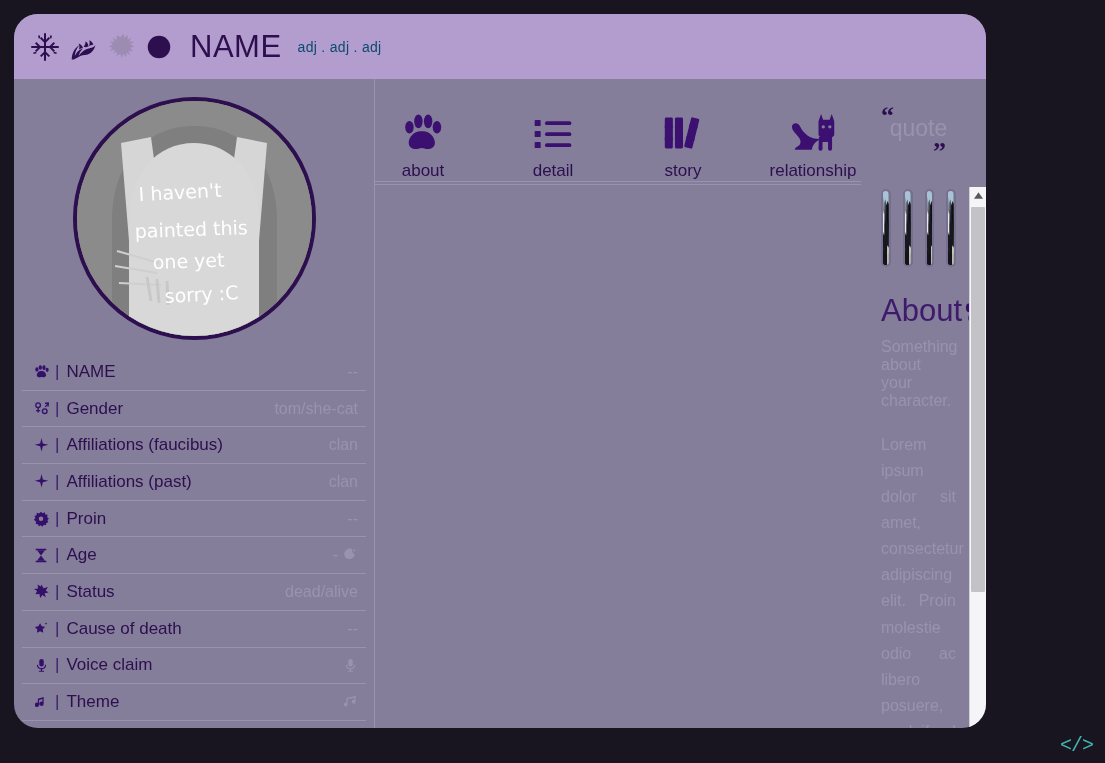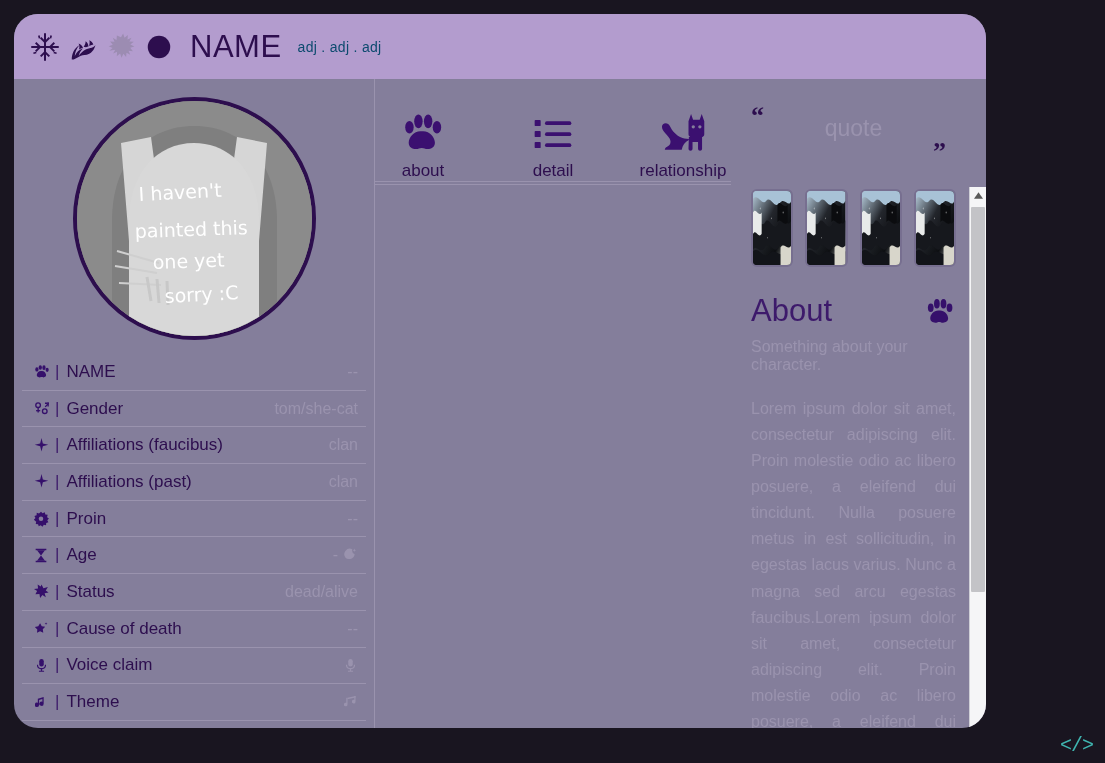--- a/index.html
+++ b/index.html
@@ -551,20 +551,38 @@
                 <rect x="1" y="16.8" width="3.6" height="3.6" rx="0.5"></rect>
                 <rect x="7.2" y="4.4" width="15.8" height="2.2" rx="1.1"></rect>
                 <rect x="7.2" y="11" width="15.8" height="2.2" rx="1.1"></rect>
                 <rect x="7.2" y="17.6" width="15.8" height="2.2" rx="1.1"></rect>
               </svg>
             </span>
             <span class="nlabel">detail</span>
           </div>
 
 
+          <div class="nav-item">
+            <span class="nico">
+              <svg width="44" height="42" viewBox="0 0 24 24" fill="currentColor">
+                <rect x="1.6" y="3.2" width="4.6" height="17.6" rx="0.8"></rect>
+                <rect x="1.6" y="7.6" width="4.6" height="1.5"></rect>
+                  <rect x="1.6" y="14.6" width="4.6" height="1.5"></rect>
+                <rect x="7.4" y="3.2" width="4.6" height="17.6" rx="0.8"></rect>
+                <rect x="7.4" y="7.6" width="4.6" height="1.5"></rect>
+                  <rect x="7.4" y="14.6" width="4.6" height="1.5"></rect>
+                <g transform="rotate(14 17 12)">
+                  <rect x="14.6" y="3.2" width="4.8" height="17.6" rx="0.8"></rect>
+                  <rect x="14.6" y="7.6" width="4.8" height="1.5"></rect>
+                    <rect x="14.6" y="14.6" width="4.8" height="1.5"></rect>
+                </g>
+              </svg>
+            </span>
+            <span class="nlabel">story</span>
+          </div>
 
           <div class="nav-item">
             <span class="nico">
               <svg width="52" height="44" viewBox="0 0 28 24" fill="currentColor">
                 <path d="M18.4 2.2l1.1 3.1h3.6l1.1-3.1 1.4 3.9v7.1c0 .9-.7 1.6-1.6 1.6h-5.4c-.9 0-1.6-.7-1.6-1.6V6.1z"></path>
                 <circle cx="19.6" cy="9.2" r="0.9" fill="#847e9b"></circle>
                 <circle cx="23.2" cy="9.2" r="0.9" fill="#847e9b"></circle>
                 <path d="M17.2 14.7h7.2v6.4c0 .6-.5 1.1-1.1 1.1s-1.1-.5-1.1-1.1v-3.6h-3v3.6c0 .6-.5 1.1-1.1 1.1s-1.1-.5-1.1-1.1z"></path>
                 <path d="M17.2 15.8c-3.5 0-5.8-1.3-7.7-3.2-1.2-1.2-2-2.6-2.7-3.9-.5-1-1.3-1.5-2.2-1.5-1.2 0-2.1.9-2.1 2 0 1.7 1.4 3 2.7 4.4 1.1 1.2 2 2.3 2 3.7 0 1.4-.8 2.2-2.1 2.9-.7.4-1 .9-1 1.5h9.2c.4-2.3 1.7-4.3 3.9-5.4z"></path>
                 <path d="M11.2 9.6l2.4 1.7-2.6 2z" fill="#847e9b"></path>

